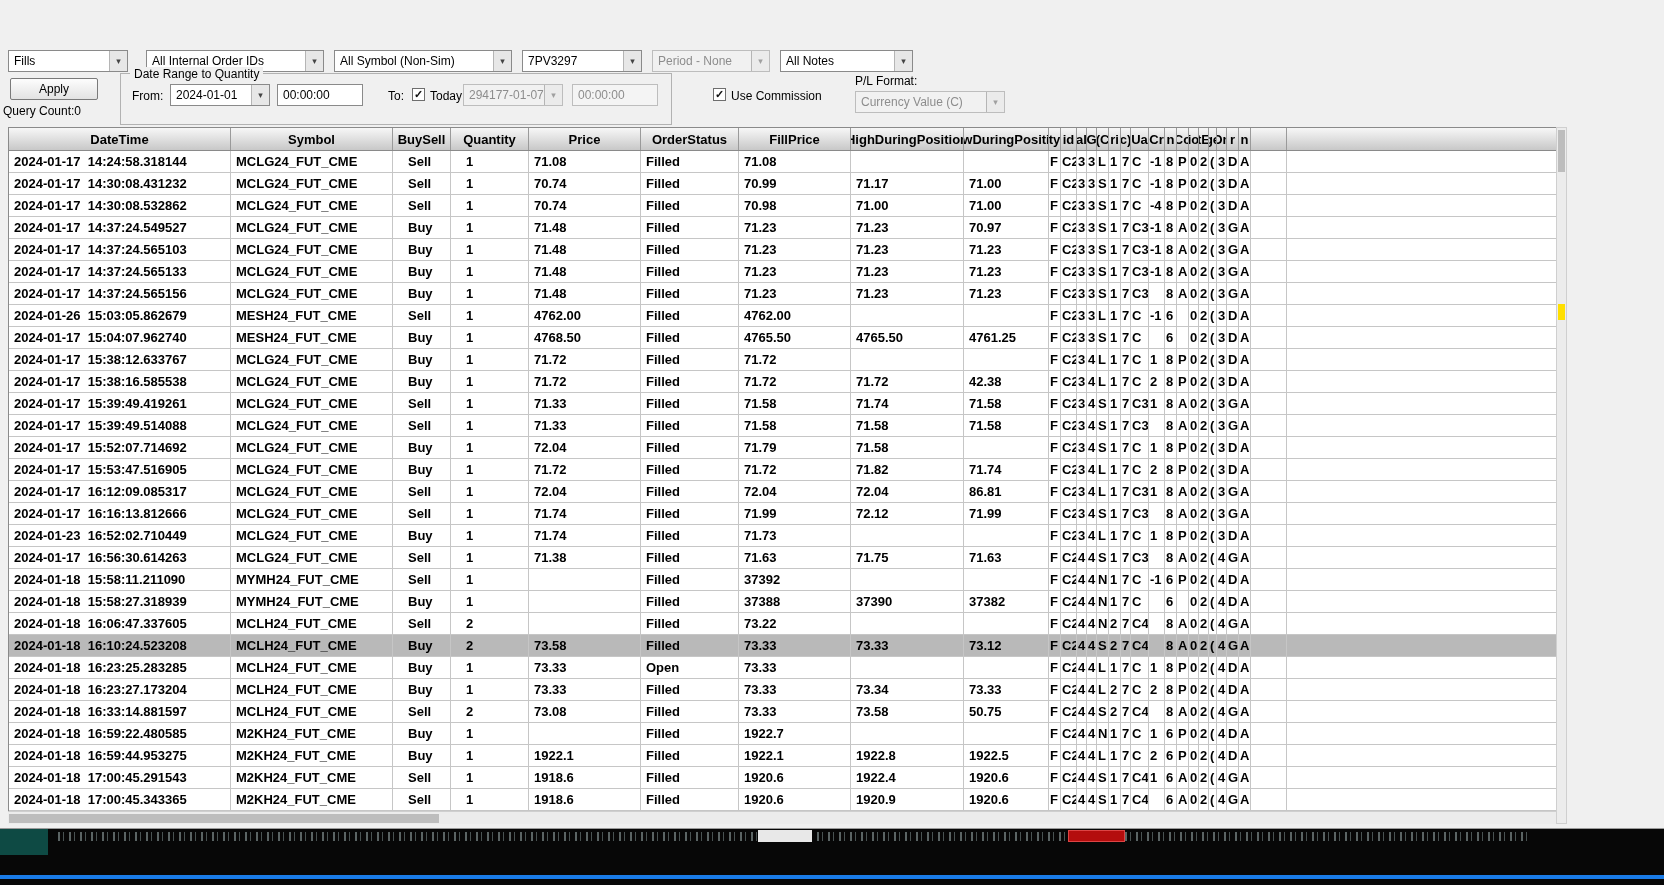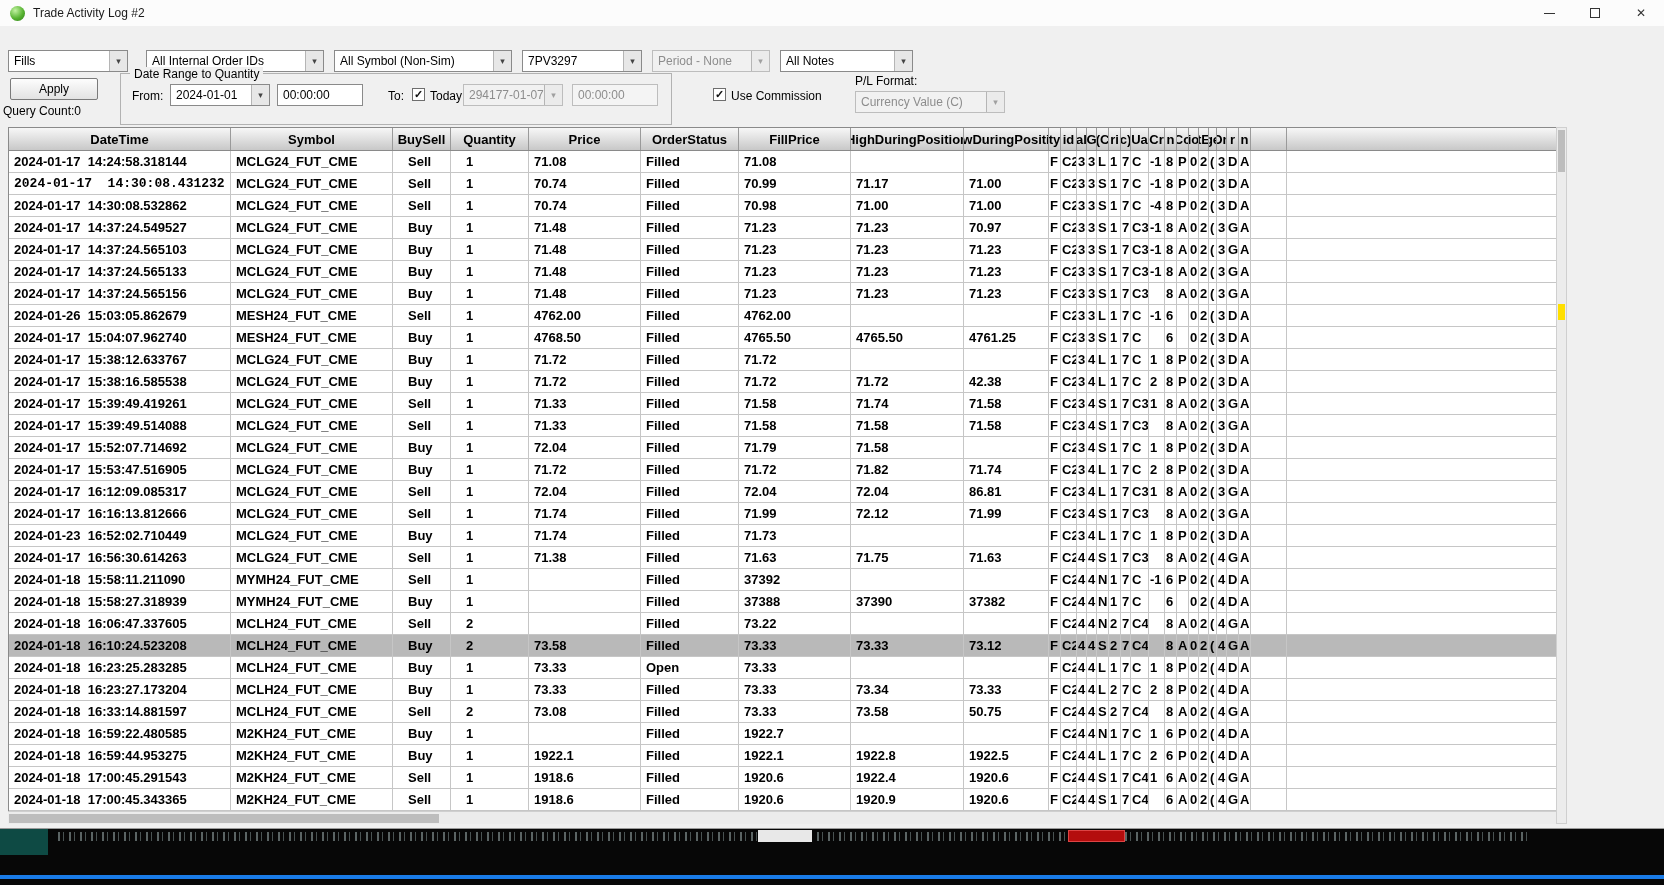--- a/index.html
+++ b/index.html
@@ -53,35 +53,20 @@
   .strip-lightcell{position:absolute;left:758px;top:1px;width:54px;height:12px;background:#e8e8e8;}
   .strip-redcell{position:absolute;left:1068px;top:1px;width:57px;height:12px;background:#b40d0d;border:1px solid #d44;box-sizing:border-box;}
   .strip-blueline{position:absolute;left:0;top:46px;width:1664px;height:4px;background:#1a7ce8;}
 </style>
 </head>
 <body>
 
 <div class="screen">
   <div class="app">
 
-    <div class="titlebar">
-      <span class="appicon"></span>
-      <span class="title">Trade Activity Log #2</span>
-      <div class="wincontrols">
-        <span class="wbtn">
-            <span class="glyph-min"></span>
-          </span>
-        <span class="wbtn">
-            <span class="glyph-max"></span>
-          </span>
-        <span class="wbtn">
-            <span class="glyph-close">✕</span>
-          </span>
-      </div>
-    </div>
 
 
     <div class="toolbar">
       <div class="combo" style="left:8px;top:3px;width:120px">
         <span class="combo-text">Fills</span>
         <span class="combo-arrow">▾</span>
       </div>
       <div class="combo" style="left:146px;top:3px;width:178px">
         <span class="combo-text">All Internal Order IDs</span>
         <span class="combo-arrow">▾</span>
@@ -192,21 +177,21 @@
           <div class="cell ncell" style="width: 12px;">P</div>
           <div class="cell ncell" style="width: 10px;">0</div>
           <div class="cell ncell" style="width: 10px;">2</div>
           <div class="cell ncell" style="width: 8px;">(</div>
           <div class="cell ncell" style="width: 10px;">3</div>
           <div class="cell ncell" style="width: 12px;">D</div>
           <div class="cell ncell" style="width: 12px;">A</div>
           <div class="cell ncell" style="width: 36px;"></div>
         </div>
         <div class="grow">
-          <div class="cell" style="width: 222px; font-family: Liberation Mono, monospace;">2024-01-17  14:30:08.431232</div>
+          <div class="cell" style="width: 222px;">2024-01-17  14:30:08.431232</div>
           <div class="cell" style="width: 162px;">MCLG24_FUT_CME</div>
           <div class="cell" style="width: 58px; padding-left: 15px;">Sell</div>
           <div class="cell" style="width: 78px; padding-left: 15px;">1</div>
           <div class="cell" style="width: 112px;">70.74</div>
           <div class="cell" style="width: 98px;">Filled</div>
           <div class="cell" style="width: 112px;">70.99</div>
           <div class="cell" style="width: 113px;">71.17</div>
           <div class="cell" style="width: 85px;">71.00</div>
           <div class="cell ncell" style="width: 12px;">F</div>
           <div class="cell ncell" style="width: 16px;">C2</div>

